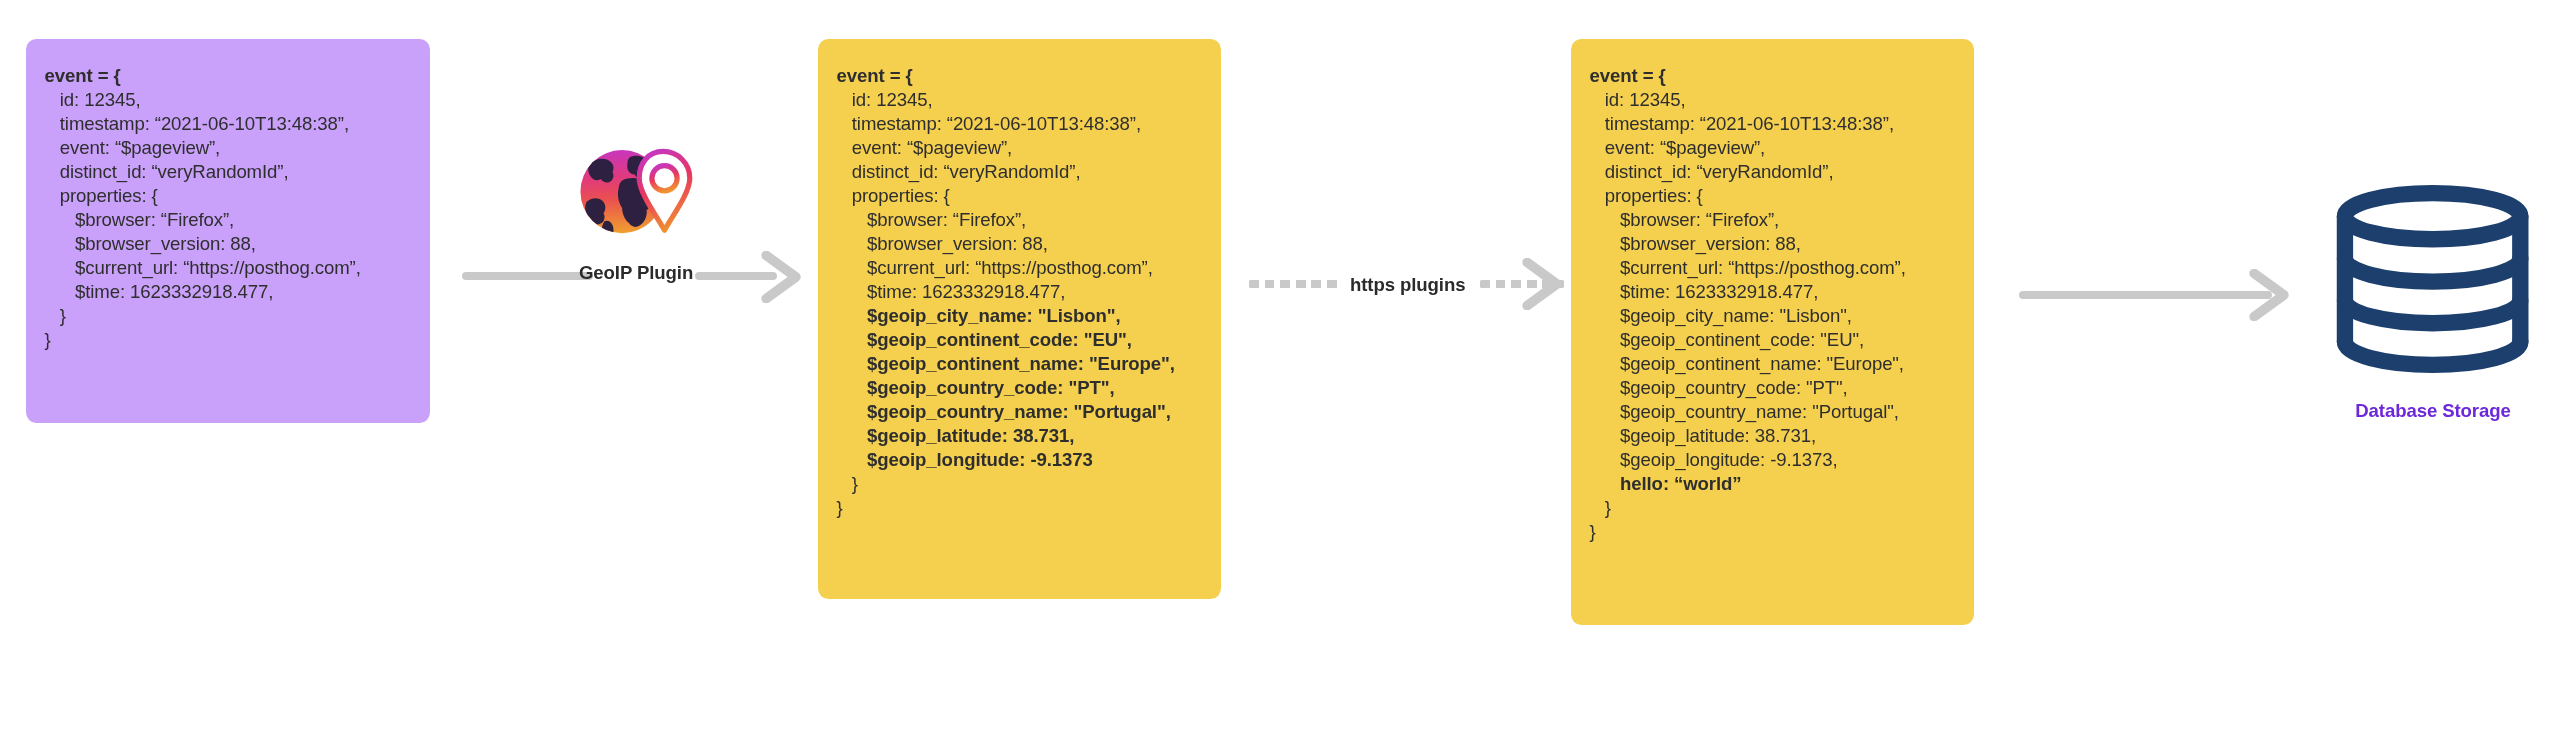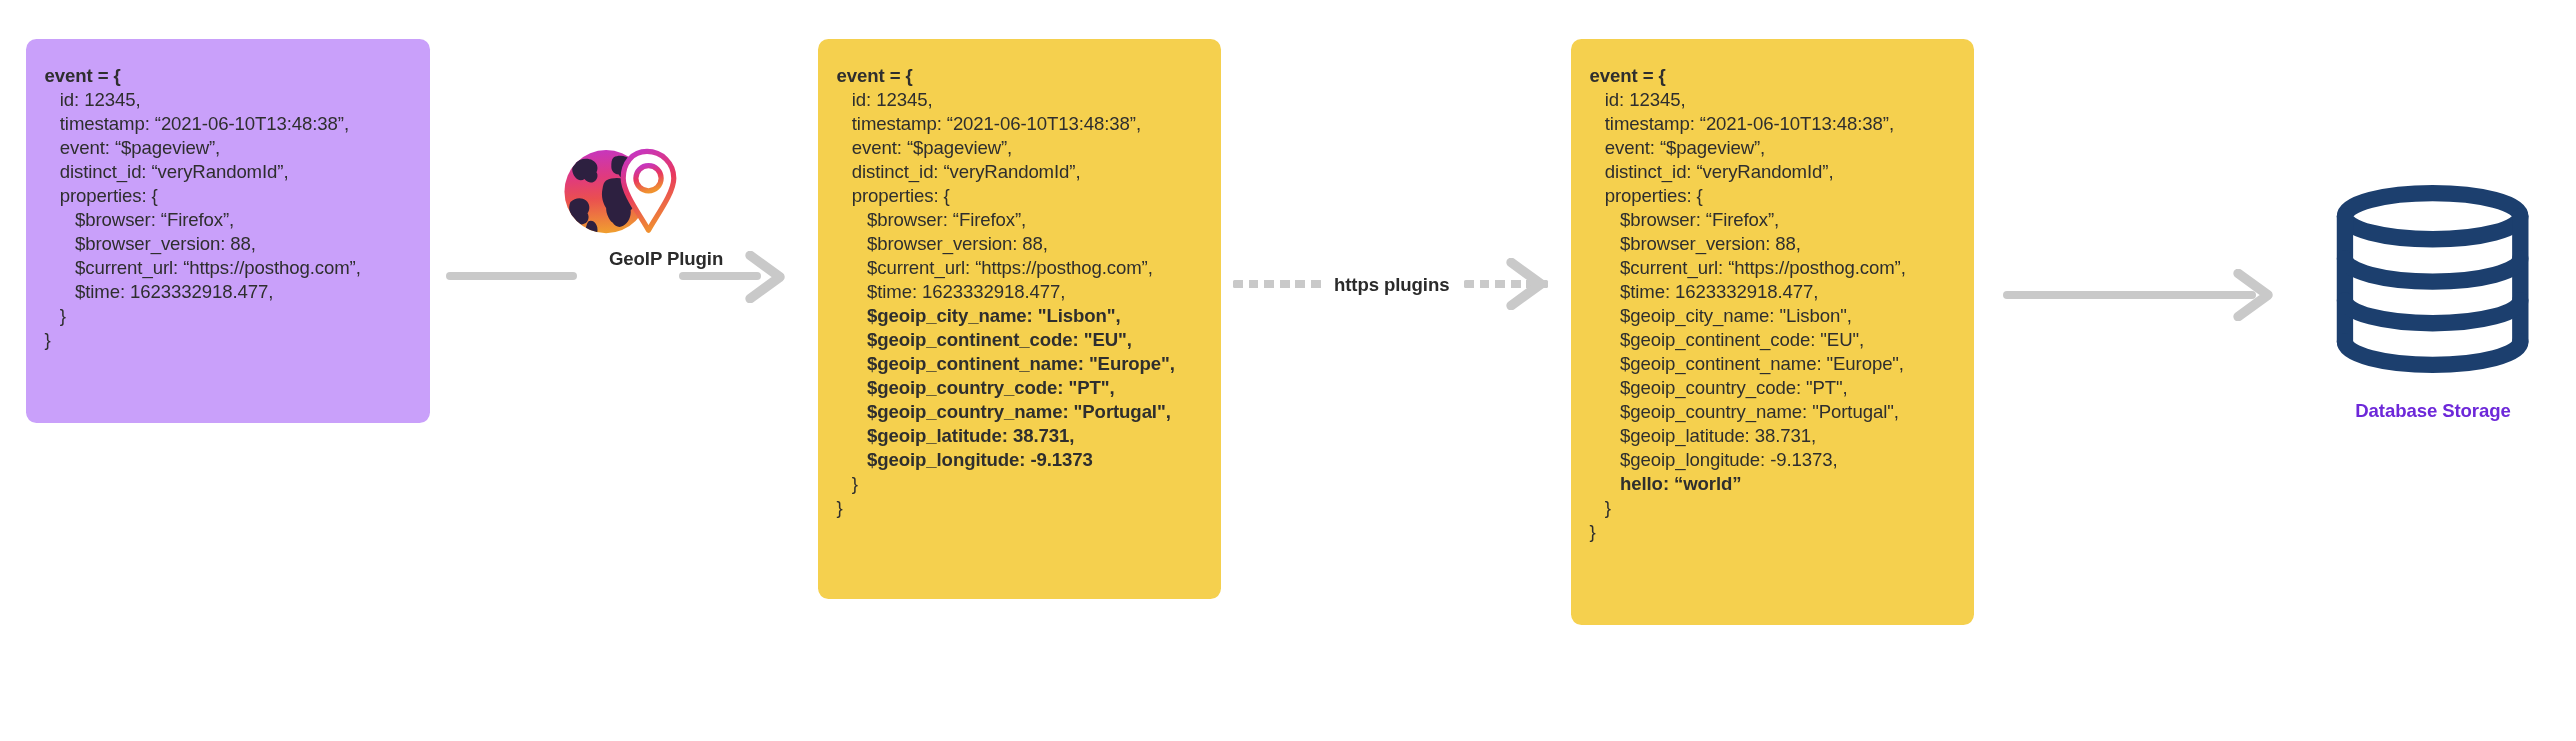--- a/index.html
+++ b/index.html
@@ -13,20 +13,21 @@
     height: 741px;
     position: relative;
     overflow: hidden;
     font-family: "Liberation Sans", sans-serif;
     -webkit-font-smoothing: antialiased;
   }
 
   .stage {
     position: absolute;
     inset: 0;
+    padding-left: 16px;
   }
 
   
   .card {
     position: absolute;
     border-radius: 10.4px;
     box-sizing: border-box;
     color: #2f2f2f;
   }
   .card-purple { background: #c9a0fa; }
@@ -189,21 +190,21 @@
         </g>
 
         <path d="M117 18 C137 18 153 34 153 54 C153 74 130 104 119 124
                  C108 104 85 74 85 54 C85 34 97 18 117 18 Z" fill="#ffffff" stroke="url(#pinGrad)" stroke-width="7" stroke-linejoin="round"></path>
         <circle cx="119" cy="54" r="17" fill="#ffffff" stroke="url(#pinGrad)" stroke-width="7"></circle>
       </svg>
     </div>
 
     <div class="arrow-stub" style="left:446px; top:272px; width:131px;"></div>
 
-    <div class="connector-label" style="left:563px; top:248px;margin-left:46px;">GeoIP Plugin</div>
+    <div class="connector-label" style="left:563px; top:262px;">GeoIP Plugin</div>
 
     <div class="arrow-line" style="left:679px; top:272px; width:82px;"></div>
 
     <div class="arrow-head" style="left:744px; top:251px;">
       <svg width="48" height="52" viewBox="0 0 64 70" xmlns="http://www.w3.org/2000/svg">
         <path d="M8 6 L48 35 L8 64" fill="none" stroke="#c9c9c9" stroke-width="13" stroke-linecap="round" stroke-linejoin="round"></path>
       </svg>
     </div>
   </div>
 

